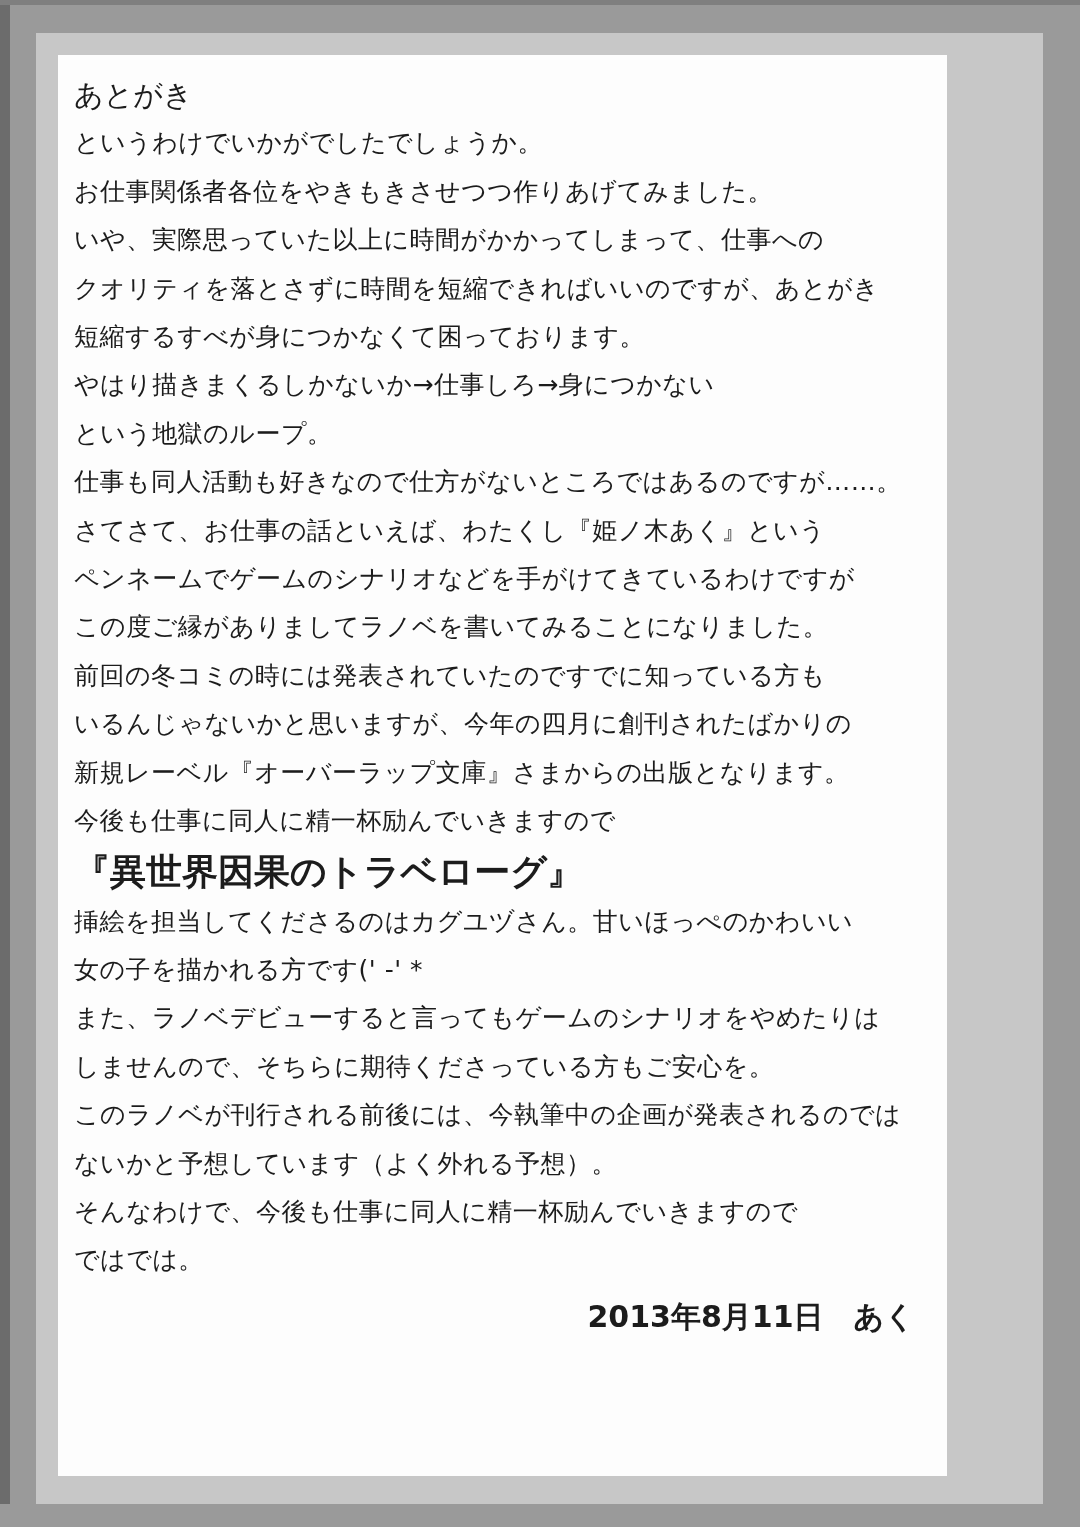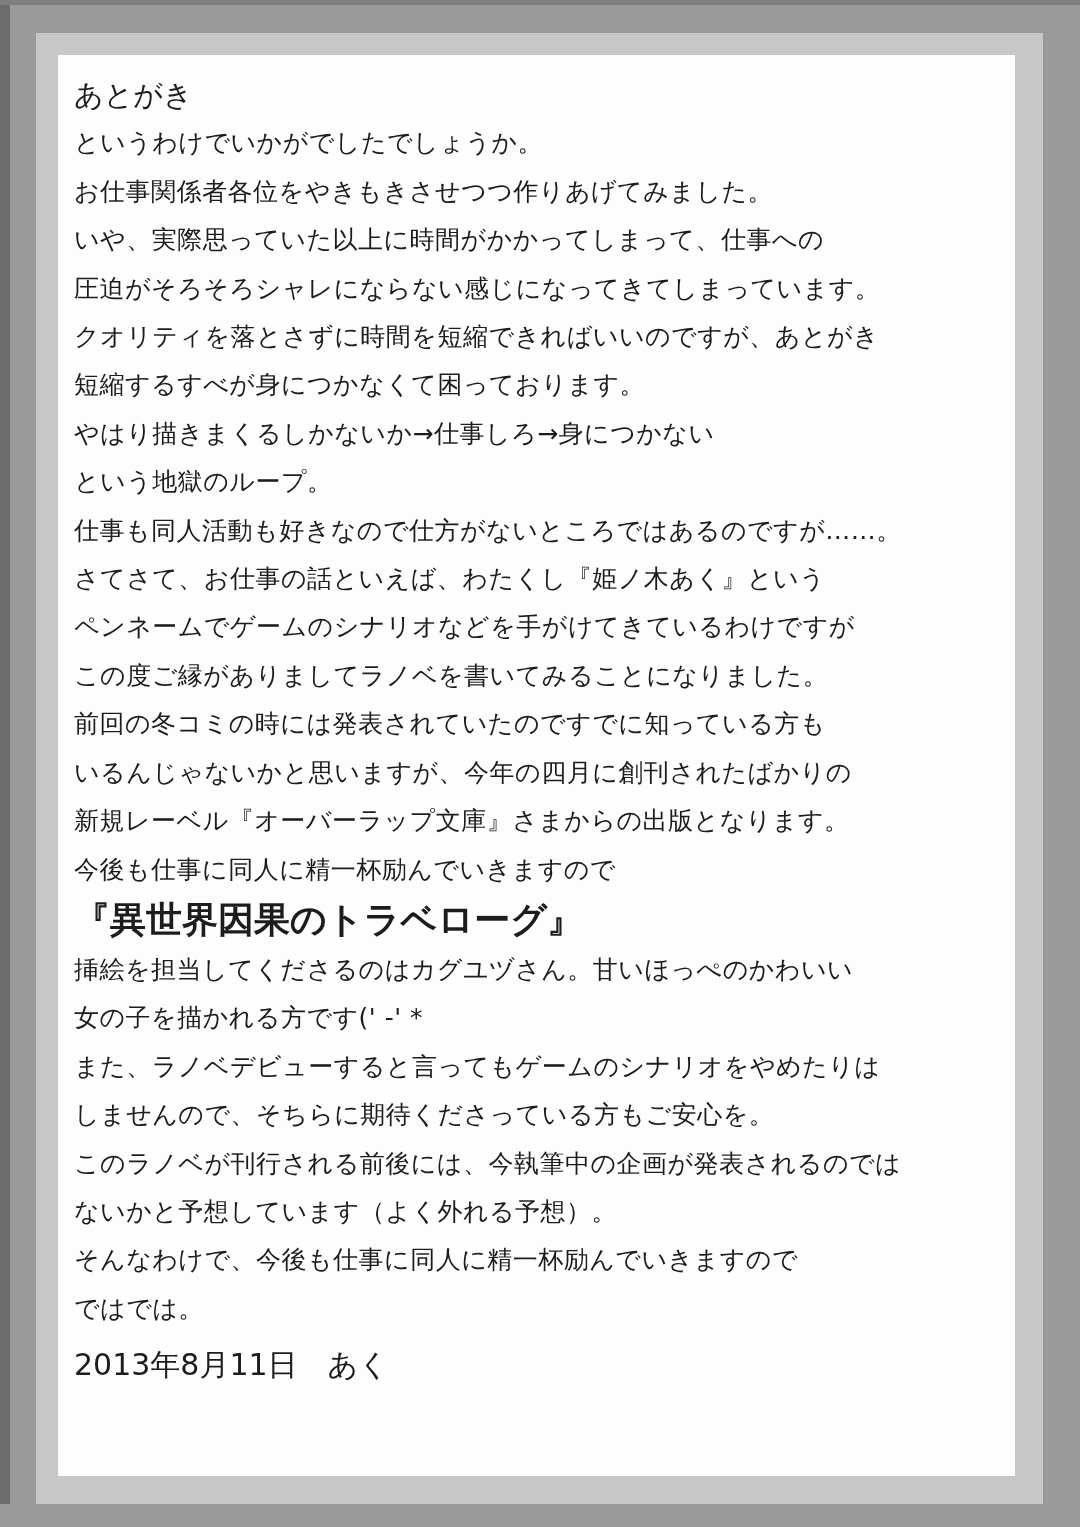--- a/index.html
+++ b/index.html
@@ -32,21 +32,21 @@
   .mat {
     position: absolute;
     left: 36px; top: 33px;
     width: 1007px; height: 1471px;
     background: #c7c7c7;
   }
   
   .sheet {
     position: absolute;
     left: 58px; top: 55px;
-    width: 957px; height: 1421px;
+    width: 889px; height: 1421px;
     background: #fdfdfd;
   }
   .content {
     padding: 16px 18px 0 16px;
     color: #1c1c1c;
   }
   .line {
     font-size: 25px;
     line-height: 48.4px;
     letter-spacing: 0.5px;
@@ -61,43 +61,43 @@
   .book-title {
     font-size: 36px;
     line-height: 52px;
     font-weight: 700;
     letter-spacing: 0px;
     white-space: pre;
   }
   .signature {
     font-size: 30px;
     line-height: 48.4px;
+    text-align: right;
     padding-right: 14px;
     margin-top: 8px;
     white-space: pre;
-    font-weight: 400;
+    font-weight: 700;
   }
 </style>
 </head>
 <body>
 
 <div class="scan">
   <div class="edge-left"></div>
   <div class="edge-top"></div>
   <div class="mat"></div>
 
   <div class="sheet">
     <div class="content">
       <div class="heading">あとがき</div>
 
       <div>
           <div class="line">というわけでいかがでしたでしょうか。</div>
           <div class="line">お仕事関係者各位をやきもきさせつつ作りあげてみました。</div>
           <div class="line">いや、実際思っていた以上に時間がかかってしまって、仕事への</div>
-          <div class="line">圧迫がそろそろシャレにならない感じになってきてしまっています。</div>
           <div class="line">クオリティを落とさずに時間を短縮できればいいのですが、あとがき</div>
           <div class="line">短縮するすべが身につかなくて困っております。</div>
           <div class="line">やはり描きまくるしかないか→仕事しろ→身につかない</div>
           <div class="line">という地獄のループ。</div>
           <div class="line">仕事も同人活動も好きなので仕方がないところではあるのですが……。</div>
           <div class="line">さてさて、お仕事の話といえば、わたくし『姫ノ木あく』という</div>
           <div class="line">ペンネームでゲームのシナリオなどを手がけてきているわけですが</div>
           <div class="line">この度ご縁がありましてラノベを書いてみることになりました。</div>
           <div class="line">前回の冬コミの時には発表されていたのですでに知っている方も</div>
           <div class="line">いるんじゃないかと思いますが、今年の四月に創刊されたばかりの</div>

